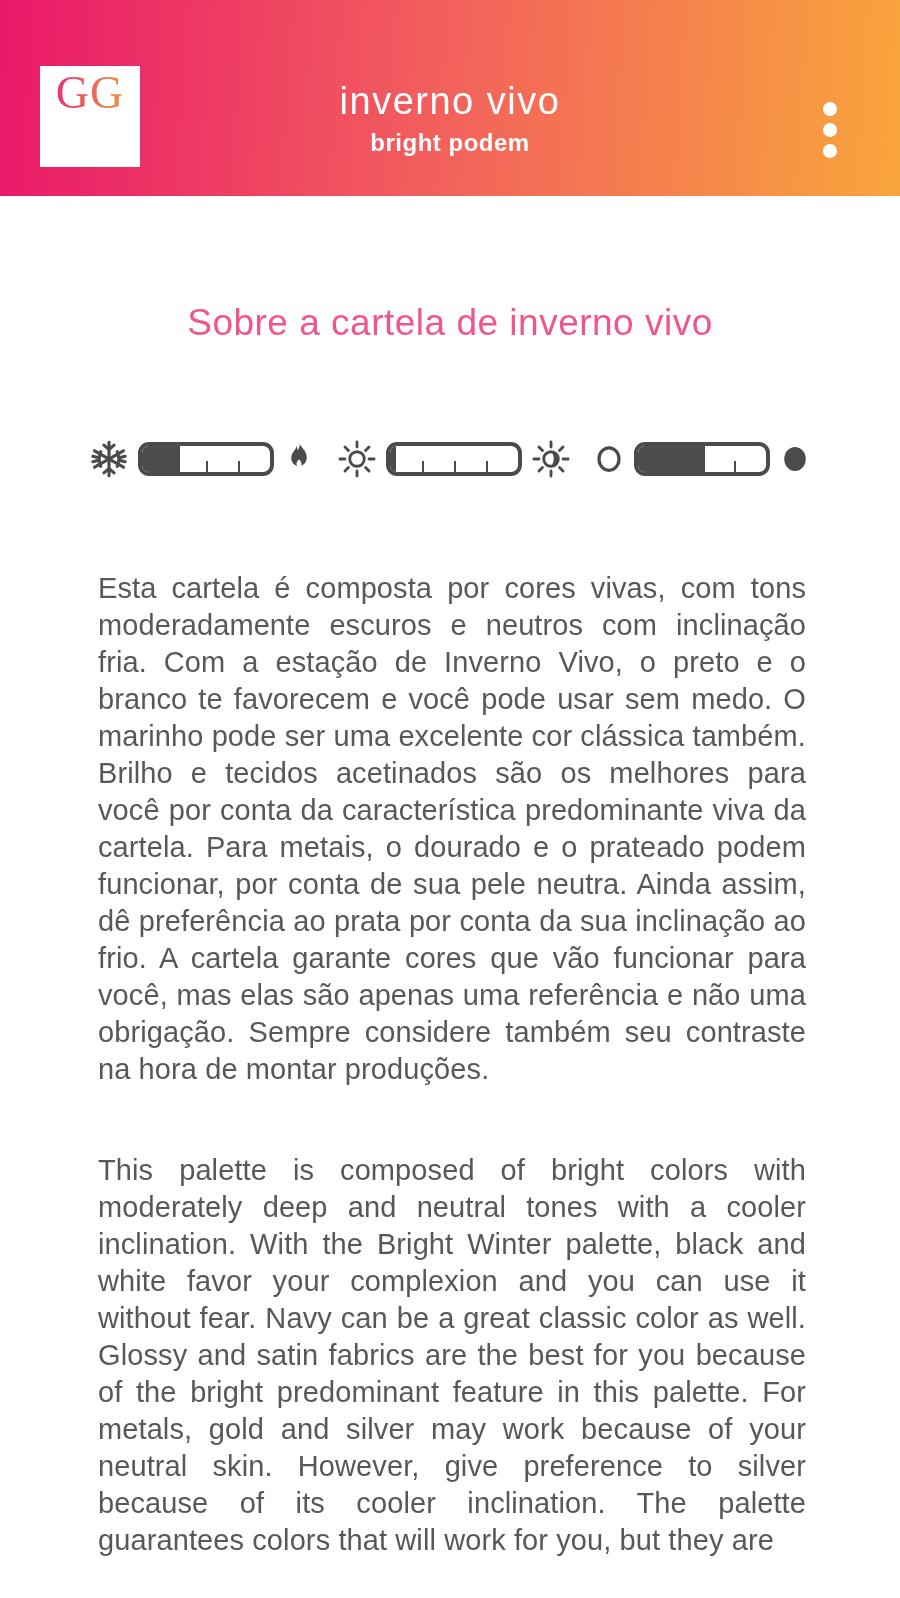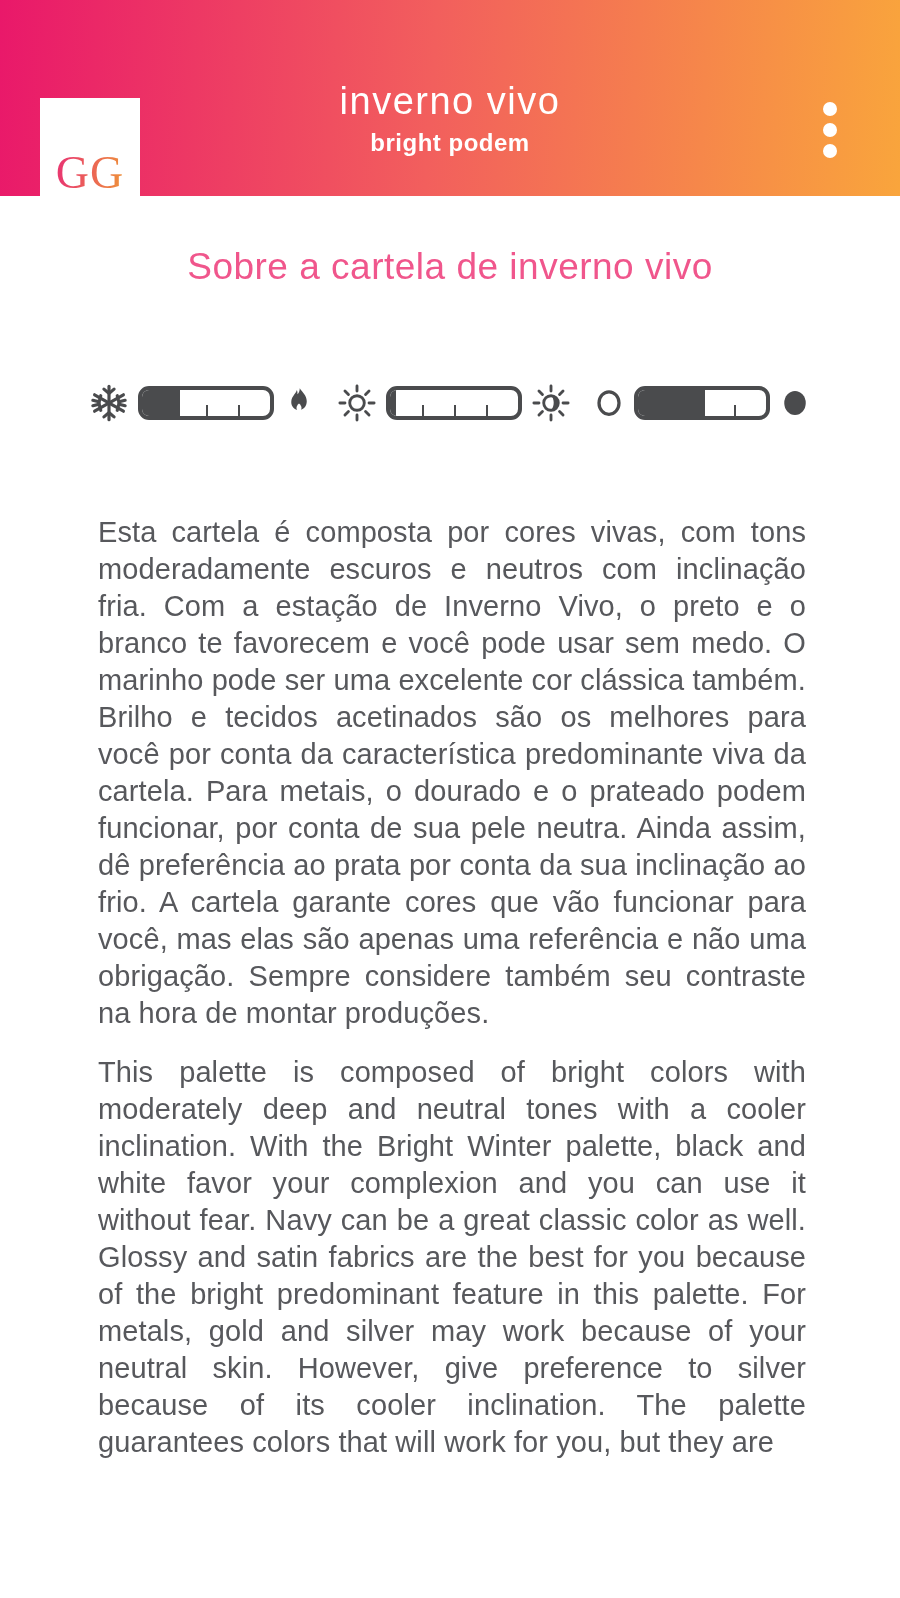--- a/index.html
+++ b/index.html
@@ -15,21 +15,21 @@
   .appbar {
     position: relative;
     height: 196px;
     background: linear-gradient(94deg, #e9186a 0%, #f25f5d 48%, #f9a53c 100%);
   }
   .logo-box {
     position: absolute;
     left: 40px; top: 66px;
     width: 100px; height: 101px;
     background: #ffffff;
-    display: flex; align-items: flex-end; justify-content: center; margin-top: 32px;
+    display: flex; align-items: flex-start; justify-content: center;
   }
   .logo-gg {
     font-family: "Liberation Serif", serif;
     font-size: 46px;
     letter-spacing: 1px;
     background: linear-gradient(95deg, #e93a6e 10%, #ee8f3c 95%);
     -webkit-background-clip: text;
     background-clip: text;
     color: transparent;
   }
@@ -59,21 +59,21 @@
   }
   .kebab i {
     width: 14px; height: 14px;
     border-radius: 50%;
     background: #ffffff;
     display: block;
   }
 
   
   .section-heading {
-    margin-top: 50px;
+    margin-top: 106px;
     text-align: center;
     font-size: 37px;
     font-weight: 400;
     color: #f0568c;
     letter-spacing: 0.5px;
   }
 
   
   .gauge-row {
     margin-top: 96px;
@@ -122,21 +122,21 @@
     color: #57585c;
   }
   .body-copy p {
     margin-top: 92px;
     font-size: 29px;
     line-height: 37px;
     text-align: justify;
     letter-spacing: 0.1px;
   }
   .body-copy p + p {
-    margin-top: 22px;
+    margin-top: 64px;
   }
 </style>
 </head>
 <body>
 
 <header class="appbar">
   <div class="logo-box">
     <span class="logo-gg">GG</span>
   </div>
   <div class="appbar-titles">

